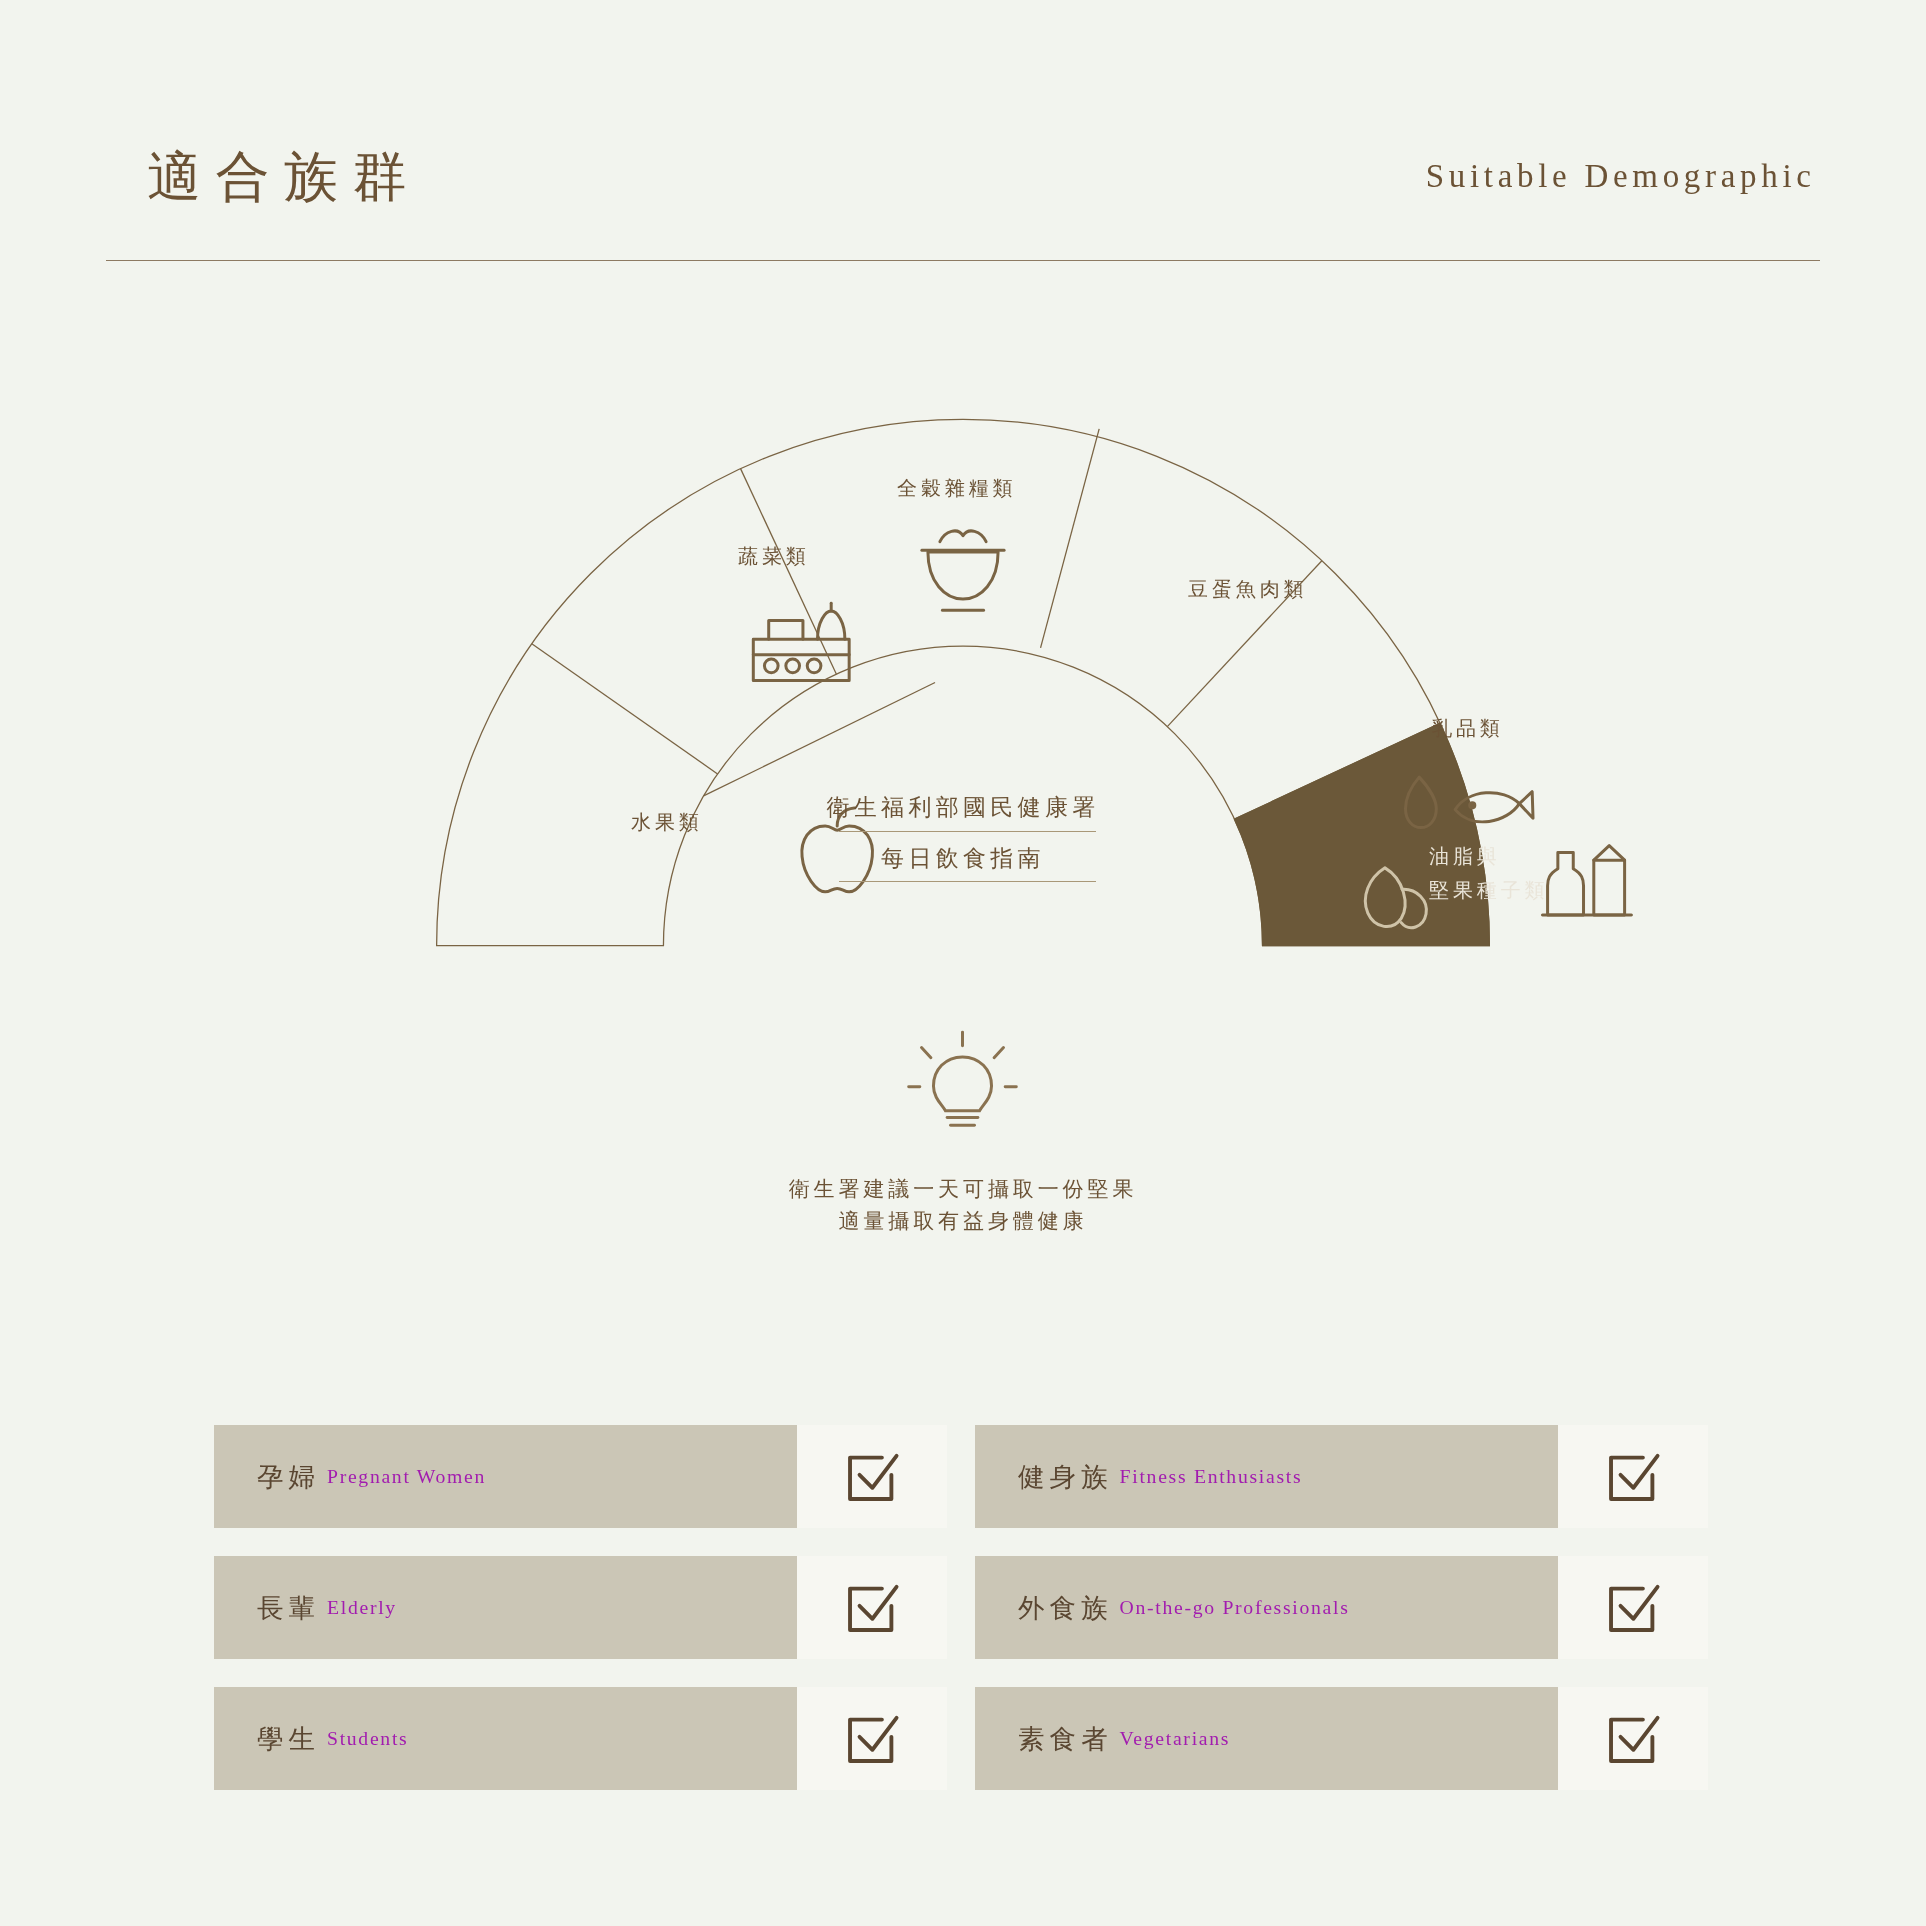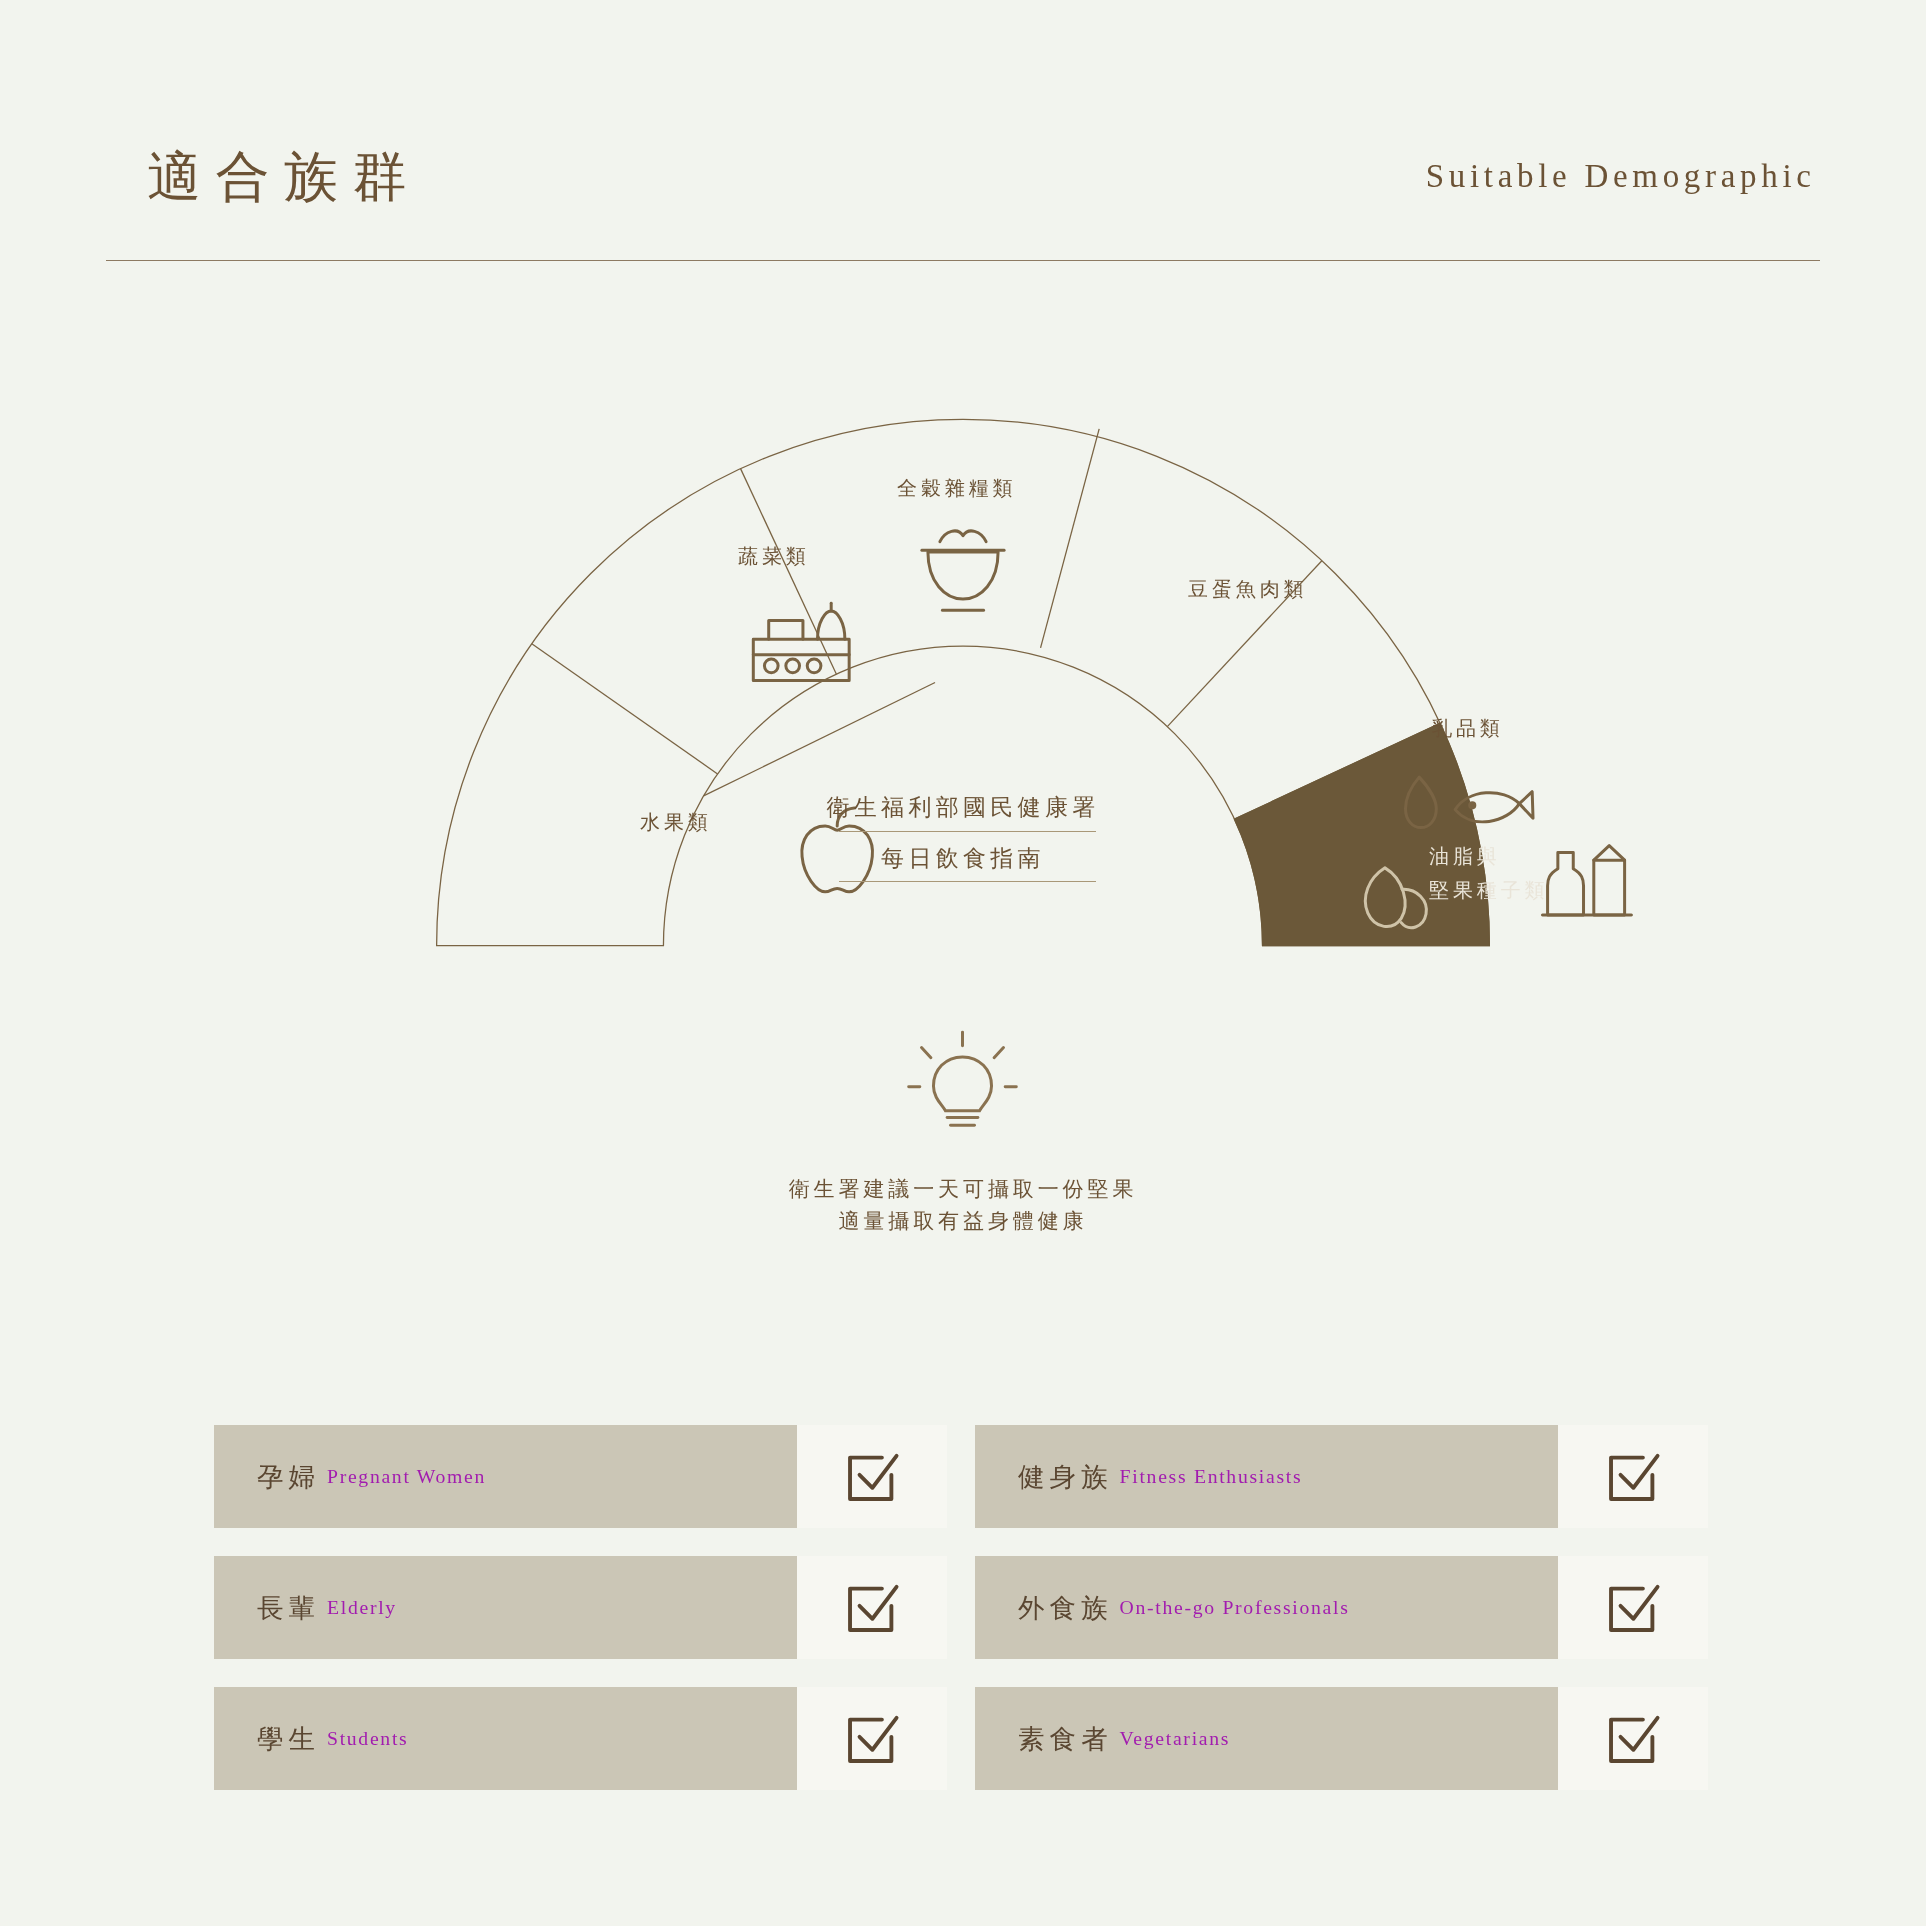--- a/index.html
+++ b/index.html
@@ -253,21 +253,21 @@
         <path d="M 104 40 L 140 6 L 176 40"></path>
         <path d="M -16 168 L 192 168"></path>
       </g>
 
       <g transform="translate(2530,1228)" stroke="#cfc3a8" stroke-width="7" fill="none" stroke-linecap="round" stroke-linejoin="round">
         <path d="M 66 10 C 28 34 10 78 26 116 C 42 152 84 158 104 128 C 124 96 110 36 66 10 Z"></path>
         <path d="M 106 60 C 140 58 168 86 162 118 C 156 150 122 160 104 138"></path>
       </g>
     </svg>
 
-    <div class="fan-label" style="left:366px; top:471px;text-align:right;">水果類</div>
+    <div class="fan-label" style="left:357px; top:471px;text-align:right;">水果類</div>
     <div class="fan-label" style="left:464px; top:205px;">蔬菜類</div>
     <div class="fan-label" style="left:623px; top:137px;">全穀雜糧類</div>
     <div class="fan-label" style="left:914px; top:238px;">豆蛋魚肉類</div>
     <div class="fan-label" style="left:1158px; top:377px;">乳品類</div>
     <div class="fan-label light" style="left:1155px; top:505px;">油脂與</div>
     <div class="fan-label light" style="left:1155px; top:539px;">堅果種子類</div>
 
     <div class="center-title">衛生福利部國民健康署</div>
     <div class="center-rule"></div>
     <div class="center-sub">每日飲食指南</div>

